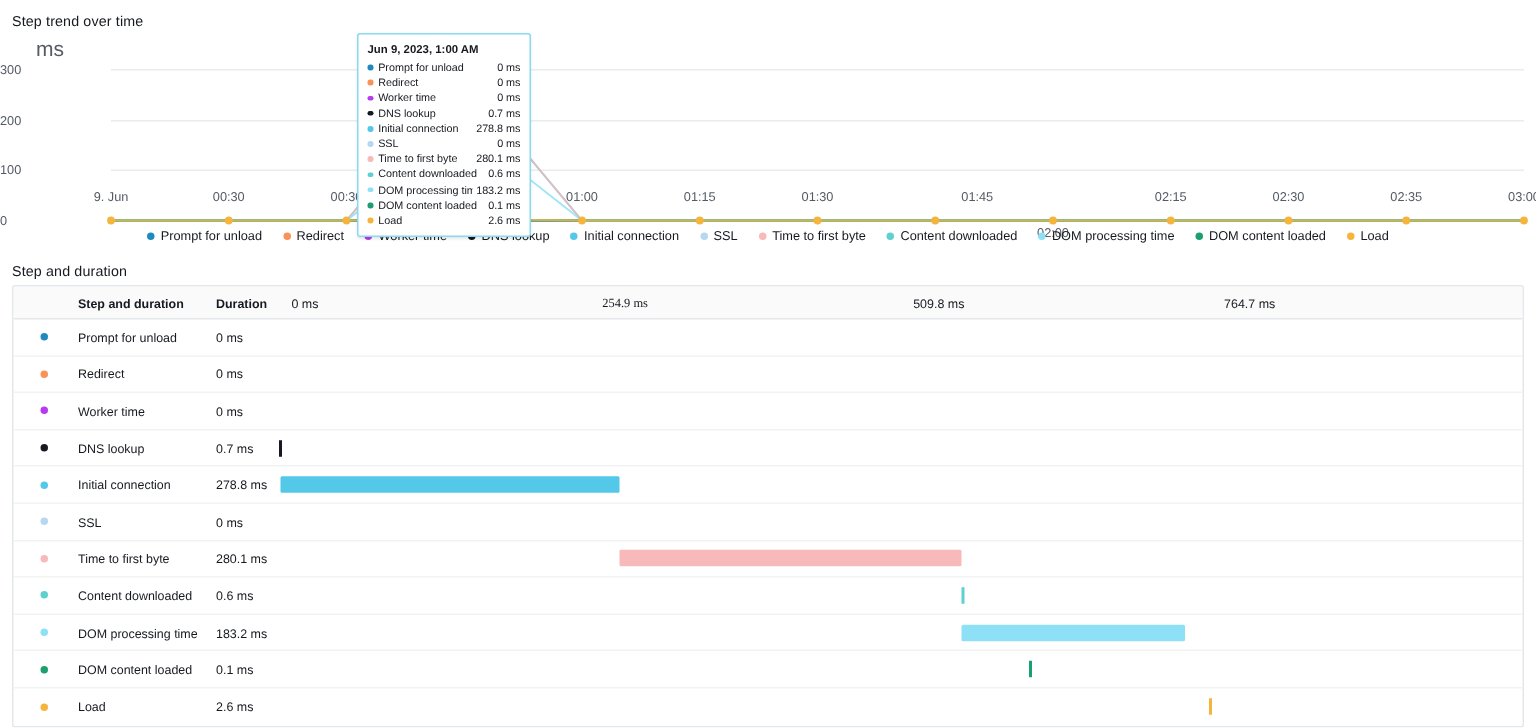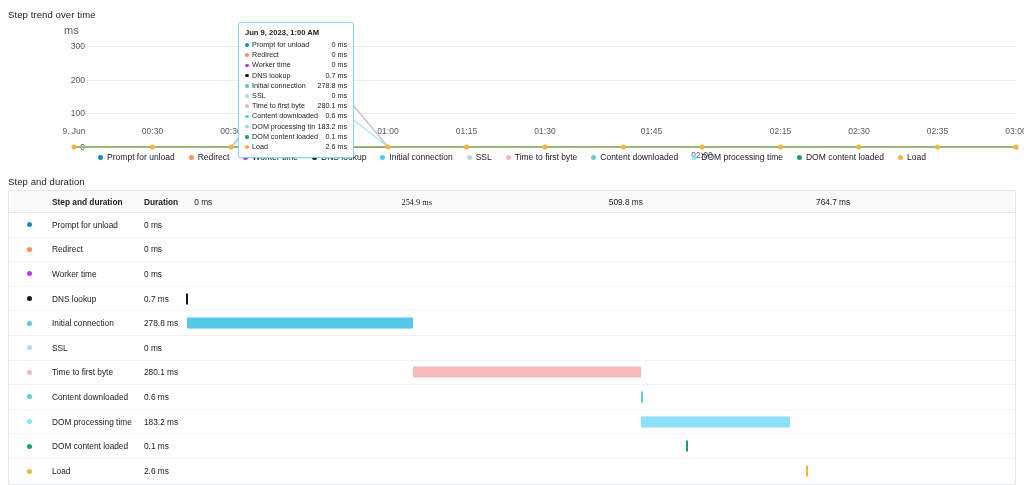--- a/index.html
+++ b/index.html
@@ -20,25 +20,25 @@
     color: #16191f;
     letter-spacing: 0.1px;
   }
   #trend-title { left: 8px; top: 9px; }
   #table-title { left: 8px; top: 176px; }
 
   
   .chart-wrap { position: absolute; left: 0; top: 24px; width: 1024px; height: 145px; }
   .yaxis-unit {
     position: absolute; left: 24px; top: 0px;
-    font-size: 11px; color: #545b64; margin-left: 40px;
+    font-size: 14px; color: #545b64;
   }
   .ytick {
-    position: absolute; left: 17px; width: 68px;
-    text-align: right;
+    position: absolute; left: 0px; width: 68px;
+    text-align: left;
     font-size: 8.5px; color: #545b64;
   }
   .gridline {
     position: absolute; left: 74px; right: 8px; height: 1px;
     background: #eaeded;
   }
   .axisline {
     position: absolute; left: 74px; right: 8px; height: 1px;
     background: #d5dbdb;
   }

